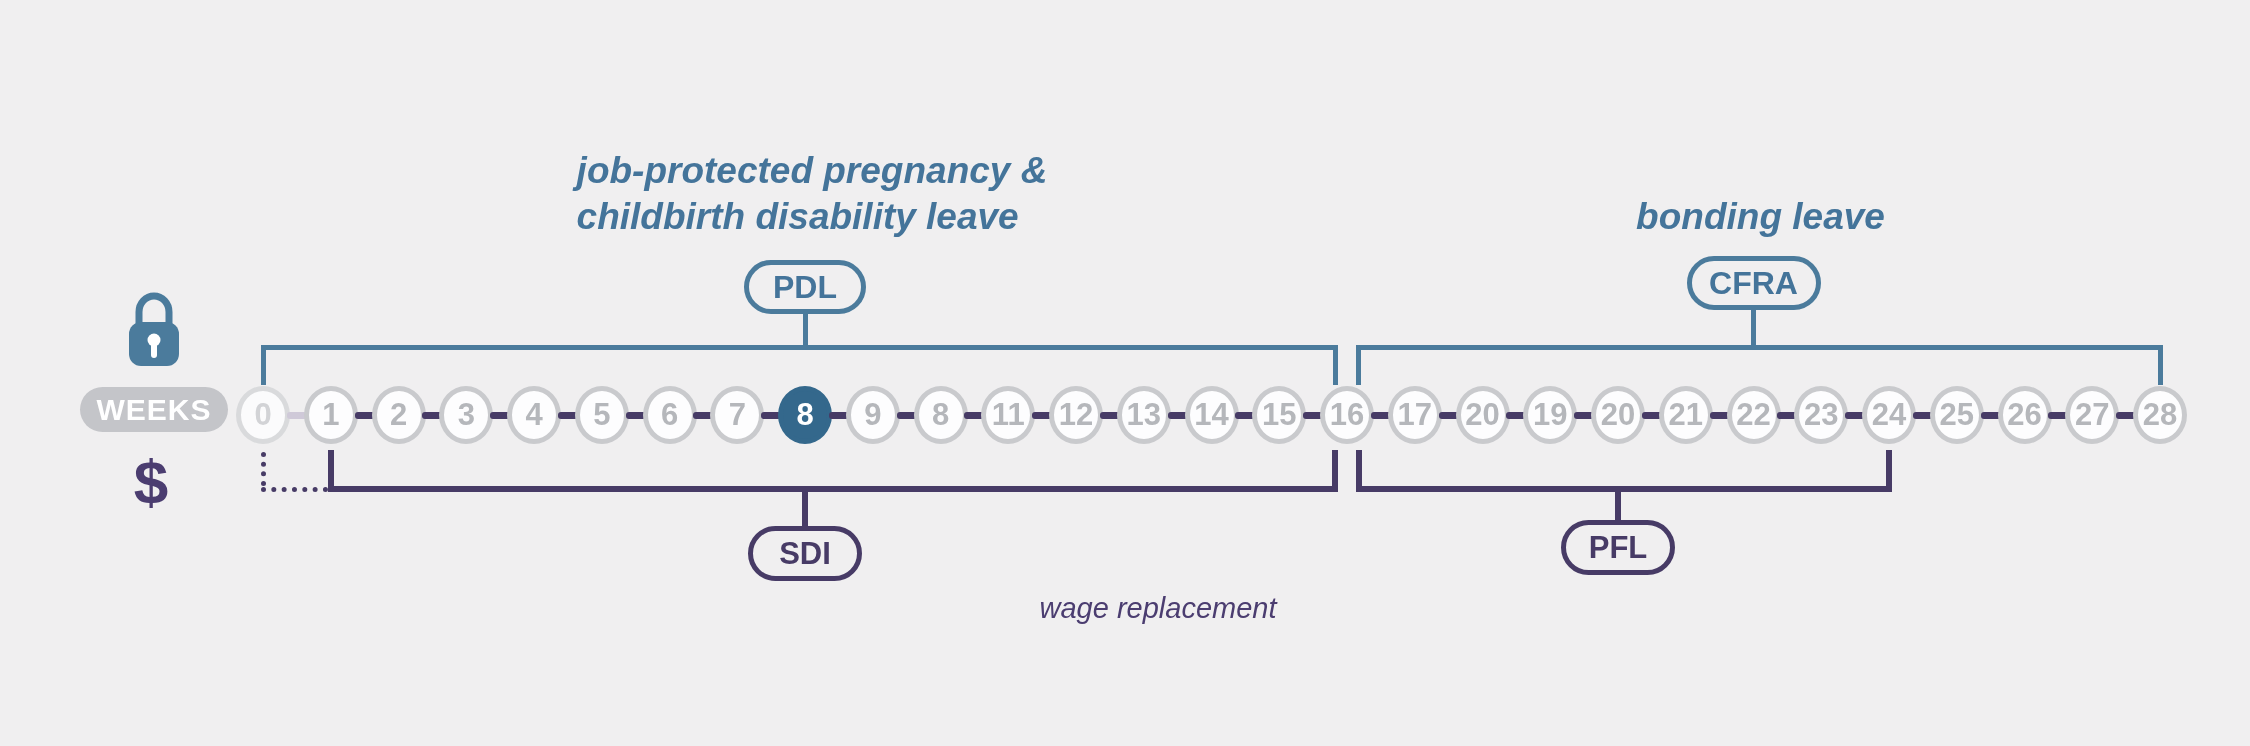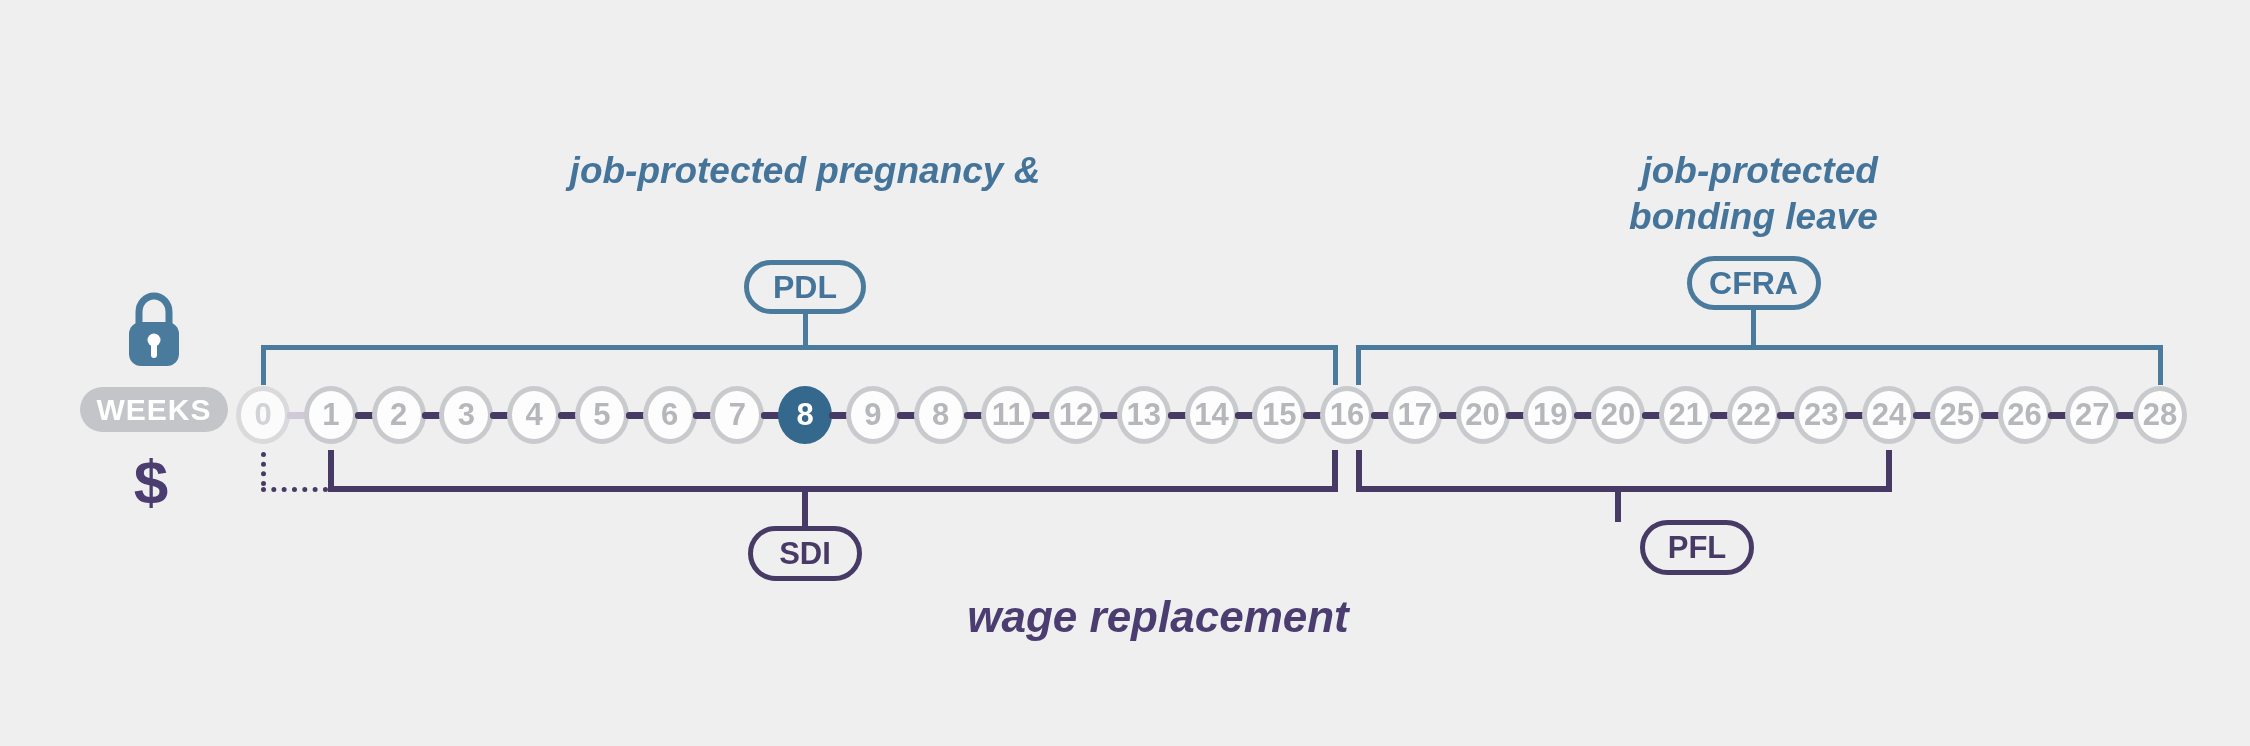--- a/index.html
+++ b/index.html
@@ -37,56 +37,57 @@
   .dotted-h{position:absolute;height:0;border-bottom:5px dotted var(--purple,#473b66);}
   
   .badge{
     position:absolute;transform:translateX(-50%);border-radius:29px;box-sizing:border-box;
     display:flex;align-items:center;justify-content:center;font-weight:bold;background:transparent;
   }
   .badge.teal{border:5px solid var(--teal,#4b7b9c);color:var(--teal-text,#44749a);height:54px;font-size:32px;}
   .badge.purple{border:5px solid var(--purple,#473b66);color:var(--purple,#473b66);height:55px;font-size:31px;}
   
   .title{
-    position:absolute;transform:translateX(-50%);text-align:right;white-space:nowrap;
-    font-style:italic;font-weight:bold;font-size:37px;line-height:46px;color:var(--teal-text,#44749a);
+    position:absolute;transform:translateX(-50%);text-align:left;white-space:nowrap;
+    font-style:italic;font-weight:bold;font-size:37px;line-height:46px;color:var(--teal-text,#44749a);margin-left:7px;
   }
   .caption{
     position:absolute;transform:translateX(-50%);white-space:nowrap;
-    font-style:italic;font-weight:bold;font-size:44px;color:var(--purple-text,#4b3d70);
+    font-style:italic;font-weight:normal;font-size:29px;color:var(--purple-text,#4b3d70);
   }
 </style>
 </head>
 <body>
 
 <div class="canvas">
 
   <div class="lock">
     <svg width="64" height="80" viewBox="0 0 64 80">
       <path d="M17,36 v-12 a15,16 0 0 1 30,0 v12" fill="none" stroke="#4b7b9c" stroke-width="7" stroke-linecap="round"></path>
       <rect x="7" y="34" width="50" height="44" rx="12" fill="#4b7b9c"></rect>
       <circle cx="32" cy="52" r="6.5" fill="#ffffff"></circle>
       <rect x="29" y="55" width="6" height="15" rx="3" fill="#ffffff"></rect>
     </svg>
   </div>
   <div class="weeks-pill">WEEKS</div>
   <div class="dollar">$</div>
 
   <div class="title" id="pdl-title" style="left: 805px; top: 148px;">
     <span>job-protected pregnancy &amp;</span><br>
+    <span>childbirth disability leave</span>
   </div>
   <div class="title" id="cfra-title" style="left: 1753.5px; top: 148px;">
-    <span>job-protected</span><br>
+    <br>
     <span>bonding leave</span>
   </div>
 
   <div class="badge teal" id="pdl-badge" style="width: 122px; left: 805px; top: 260px;">PDL</div>
   <div class="badge teal" id="cfra-badge" style="width: 134px; left: 1753.5px; top: 256px;">CFRA</div>
   <div class="badge purple" id="sdi-badge" style="width: 114px; left: 805px; top: 526px;">SDI</div>
-  <div class="badge purple" id="pfl-badge" style="width: 114px; left: 1697px; top: 520px;">PFL</div>
+  <div class="badge purple" id="pfl-badge" style="width: 114px; left: 1618px; top: 520px;">PFL</div>
 
   <div class="bracket-top" id="pdl-bracket" style="left: 260.5px; top: 345px; width: 1077.5px; height: 40px;"></div>
   <div class="bracket-top" id="cfra-bracket" style="left: 1356px; top: 345px; width: 806.5px; height: 40px;"></div>
   <div class="stem-top" id="pdl-stem" style="left: 802.5px; top: 312px; width: 5px; height: 34px;"></div>
   <div class="stem-top" id="cfra-stem" style="left: 1751px; top: 308px; width: 5px; height: 38px;"></div>
 
   <div class="bracket-bottom" id="sdi-bracket" style="left: 327.75px; top: 450px; width: 1010.25px; height: 42px;"></div>
   <div class="bracket-bottom" id="pfl-bracket" style="left: 1356px; top: 450px; width: 536px; height: 42px;"></div>
   <div class="stem-bottom" id="sdi-stem" style="left: 802px; top: 491px; width: 6px; height: 37px;"></div>
   <div class="stem-bottom" id="pfl-stem" style="left: 1615px; top: 491px; width: 6px; height: 31px;"></div>

